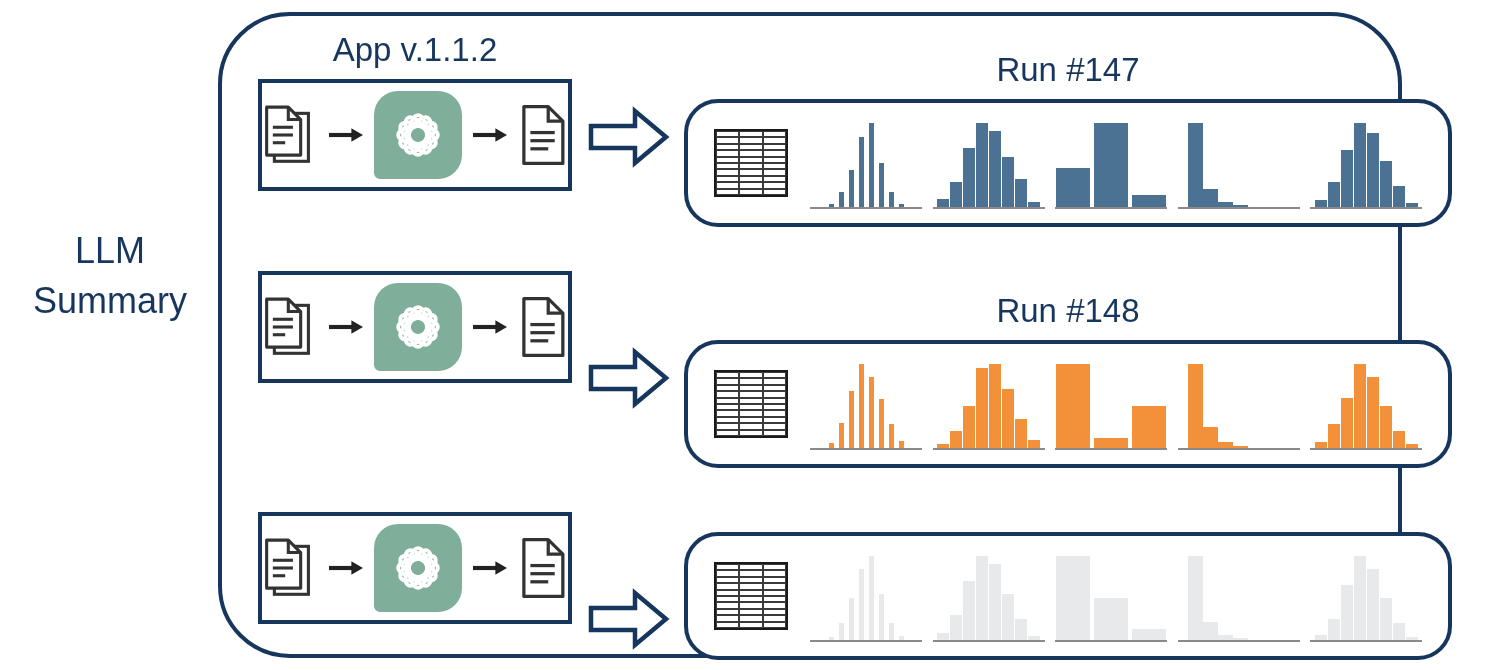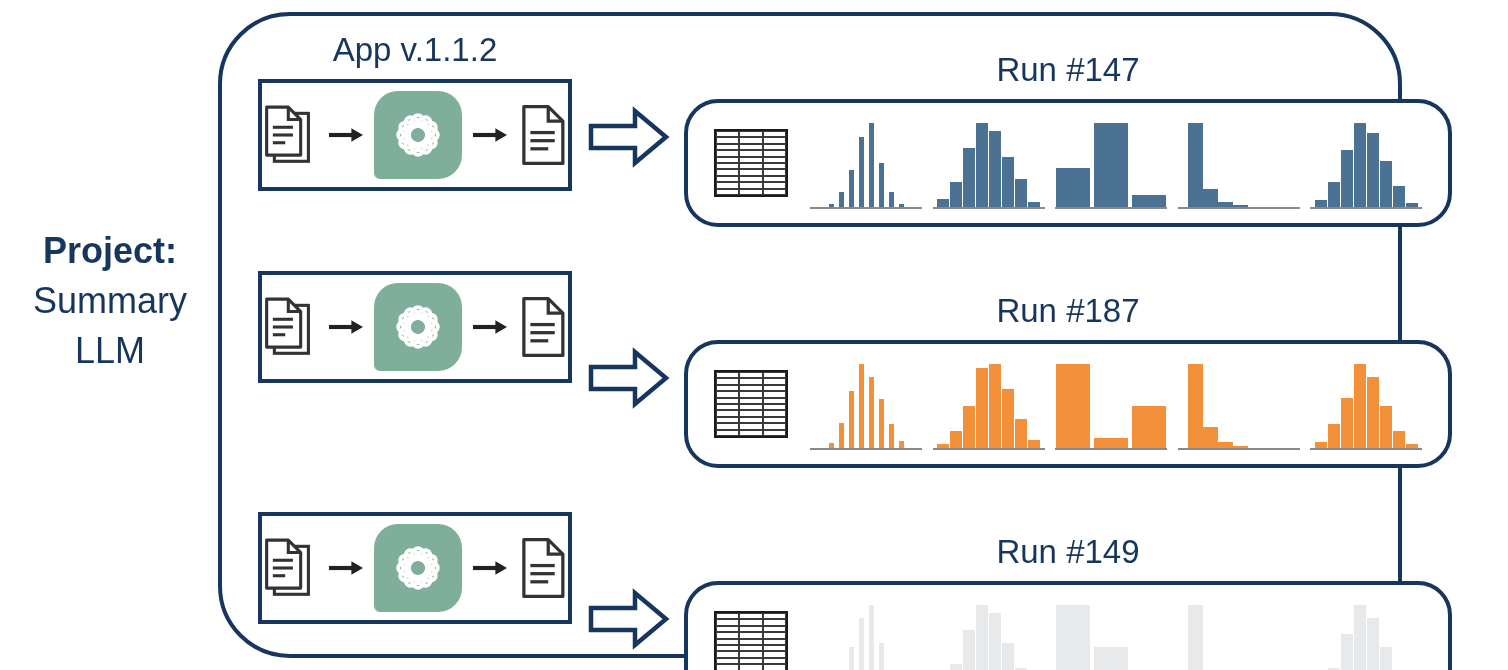--- a/index.html
+++ b/index.html
@@ -68,23 +68,22 @@
   .hist.decay { justify-content:flex-start; padding-left:10px; }
   .hist.decay .bar { width:15px; margin-right:0; }
   .hist .bar:last-child { margin-right:0; }
 </style>
 </head>
 <body>
 
 <div class="canvas">
 
   <div class="project-label">
-    <div class="bold">Project:</div>
+    <div>LLM</div>
     <div>Summary</div>
-    <div>LLM</div>
   </div>
 
   <div class="outer-box">
 
     <div class="row">
       <div class="app-col">
         <div class="row-title">App v.1.1.2</div>
         <div class="app-box">
           <svg width="64" height="76" viewBox="0 0 72 84">
             <rect x="16" y="14" width="44" height="62" fill="#fff" stroke="#333" stroke-width="4"></rect>
@@ -245,21 +244,21 @@
             <line x1="14" y1="36" x2="44" y2="36" stroke="#333" stroke-width="4"></line>
             <line x1="14" y1="46" x2="44" y2="46" stroke="#333" stroke-width="4"></line>
             <line x1="14" y1="56" x2="36" y2="56" stroke="#333" stroke-width="4"></line>
           </svg>
         </div>
       </div>
       <svg class="block-arrow" width="82" height="62" viewBox="0 0 82 62">
         <polygon points="3,20 47,20 47,5 78,31 47,57 47,42 3,42" fill="#ffffff" stroke="#17365D" stroke-width="4.5"></polygon>
       </svg>
       <div class="run-col">
-        <div class="row-title">Run #187</div>
+        <div class="row-title">Run #148</div>
         <div class="run-box">
           <div class="table-icon">
               <div class="cell"></div>
               <div class="cell"></div>
               <div class="cell"></div>
               <div class="cell"></div>
               <div class="cell"></div>
               <div class="cell"></div>
               <div class="cell"></div>
               <div class="cell"></div>
@@ -370,21 +369,20 @@
             <line x1="14" y1="36" x2="44" y2="36" stroke="#333" stroke-width="4"></line>
             <line x1="14" y1="46" x2="44" y2="46" stroke="#333" stroke-width="4"></line>
             <line x1="14" y1="56" x2="36" y2="56" stroke="#333" stroke-width="4"></line>
           </svg>
         </div>
       </div>
       <svg class="block-arrow" width="82" height="62" viewBox="0 0 82 62">
         <polygon points="3,20 47,20 47,5 78,31 47,57 47,42 3,42" fill="#ffffff" stroke="#17365D" stroke-width="4.5"></polygon>
       </svg>
       <div class="run-col">
-        <div class="row-title">Run #149</div>
         <div class="run-box">
           <div class="table-icon">
               <div class="cell"></div>
               <div class="cell"></div>
               <div class="cell"></div>
               <div class="cell"></div>
               <div class="cell"></div>
               <div class="cell"></div>
               <div class="cell"></div>
               <div class="cell"></div>

